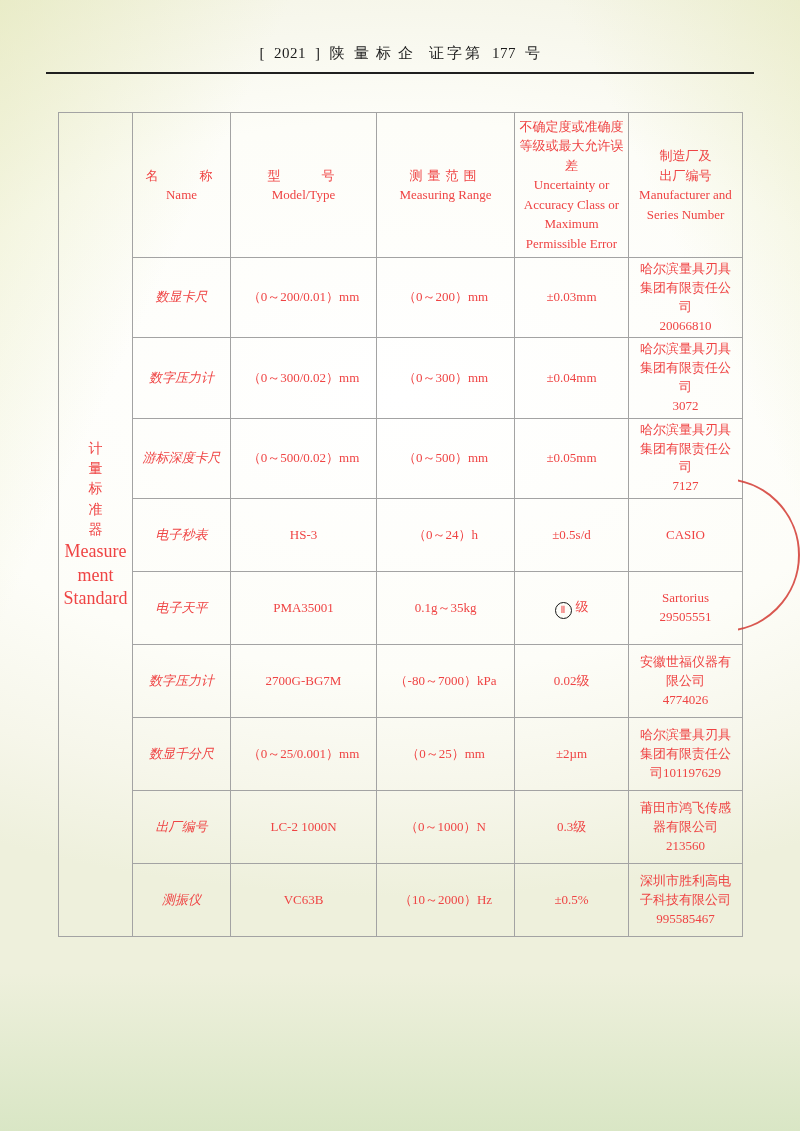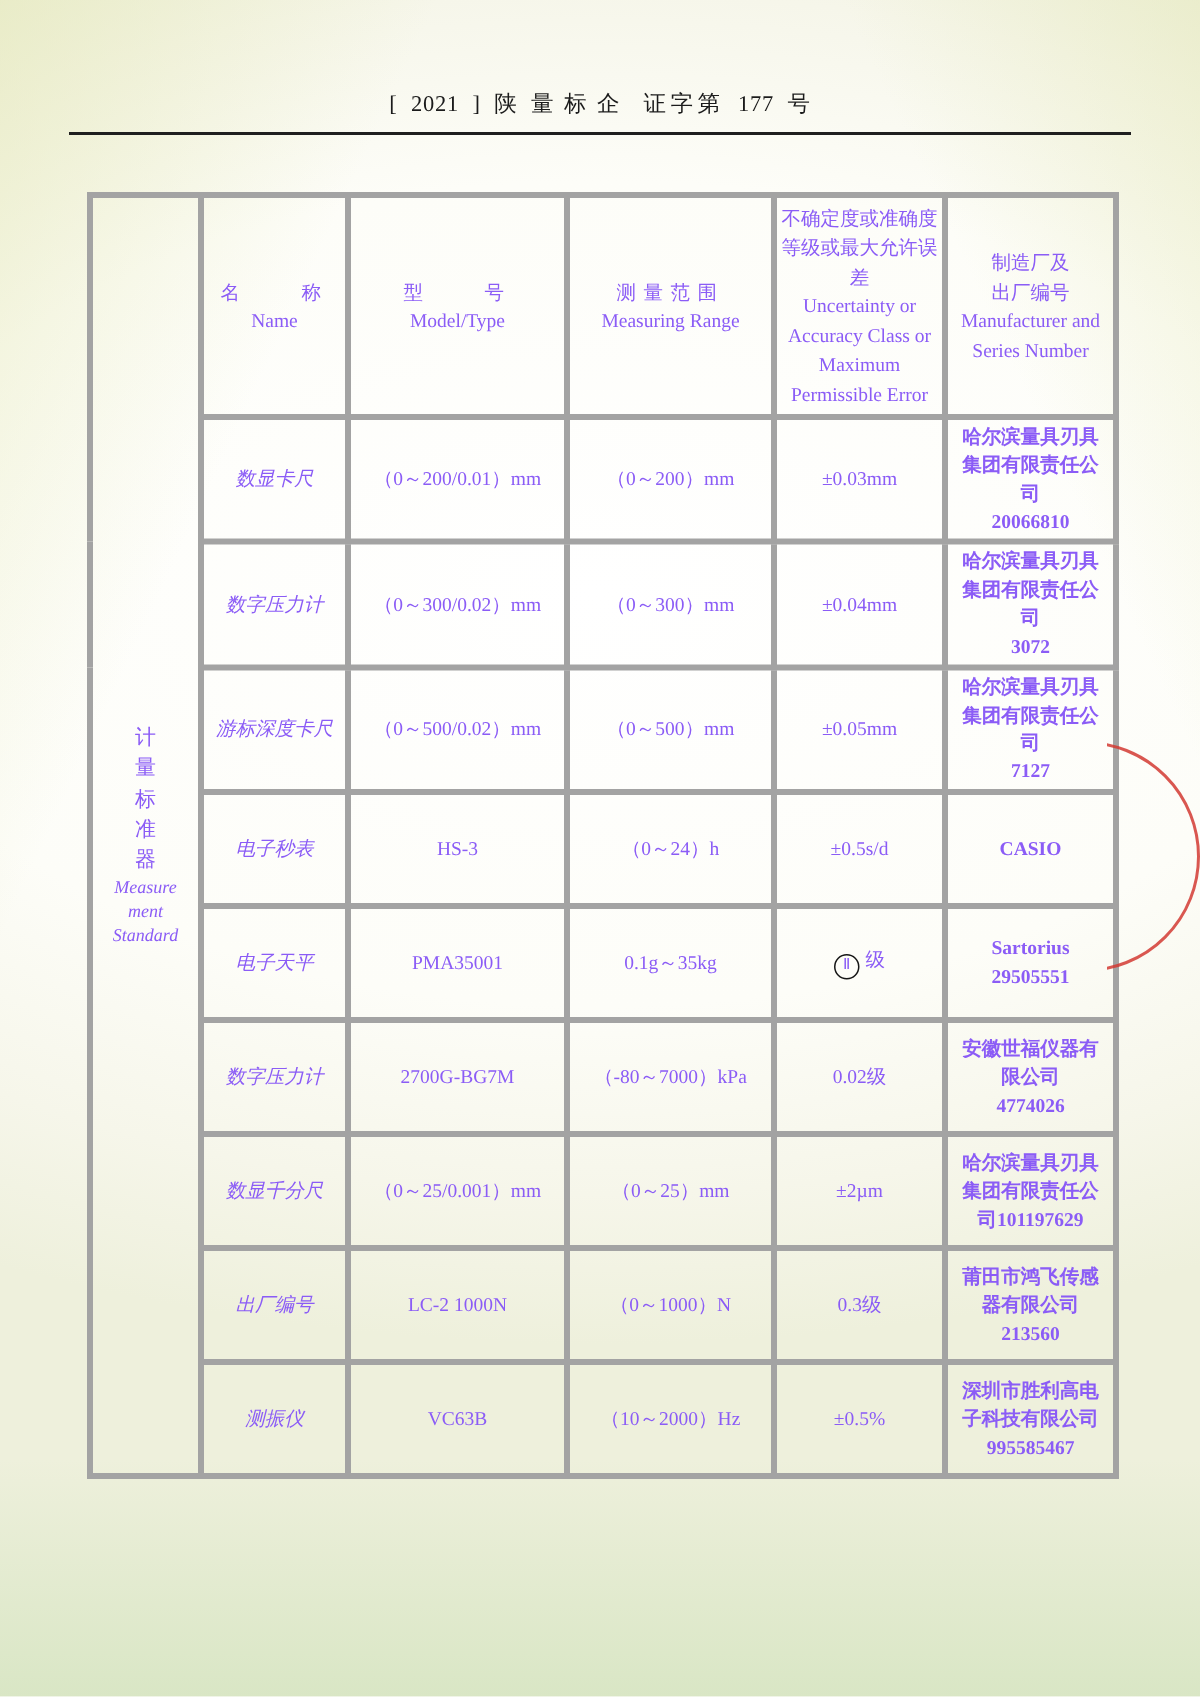--- a/index.html
+++ b/index.html
@@ -31,21 +31,21 @@
     left: 0; top: 0; right: 0; bottom: 0;
     background:
       linear-gradient(115deg, rgba(226,230,178,0.55) 0%, rgba(255,255,255,0) 22%),
       linear-gradient(245deg, rgba(226,230,178,0.45) 0%, rgba(255,255,255,0) 18%),
       linear-gradient(0deg, rgba(200,222,178,0.55) 0%, rgba(255,255,255,0) 14%);
     pointer-events: none;
   }
 
   .content {
     position: absolute;
-    left: 0; top: 16px;
+    left: 0; top: 0;
     width: 800px;
     height: 978px;
   }
 
   
   .doc-header {
     position: absolute;
     top: 44px;
     left: 0;
     width: 800px;
@@ -73,24 +73,24 @@
     left: 58px;
     top: 112px;
     width: 684px;
   }
   table.std {
     border-collapse: collapse;
     width: 684px;
     table-layout: fixed;
   }
   table.std td, table.std th {
-    border: 4px solid #a3a3a3;
+    border: 1px solid #a3a3a3;
     vertical-align: middle;
     text-align: center;
-    color: #8b5cf6;
+    color: #ef4444;
     padding: 2px 3px;
     font-size: 13px;
     line-height: 1.45;
   }
 
   col.c0 { width: 74px; }
   col.c1 { width: 98px; }
   col.c2 { width: 146px; }
   col.c3 { width: 138px; }
   col.c4 { width: 114px; }
@@ -117,27 +117,26 @@
     line-height: 1.6;
   }
   .vlabel .v-cn {
     display: block;
     font-size: 14px;
     line-height: 1.45;
     letter-spacing: 0px;
   }
   .vlabel .v-en {
     display: block;
-    font-size: 12px;
+    font-size: 18px;
     line-height: 1.3;
-    font-style: italic;
   }
 
   td.rowcell { height: 68px; }
-  td.mfr { font-size: 12.5px; line-height: 1.5; font-weight: bold; }
+  td.mfr { font-size: 12.5px; line-height: 1.5; }
   td.name { font-size: 13.5px; font-style: italic; }
 
   .circ2 {
     display: inline-block;
     width: 15px; height: 15px;
     border: 1px solid #161616;
     border-radius: 50%;
     line-height: 13px;
     font-size: 10px;
     text-align: center;

